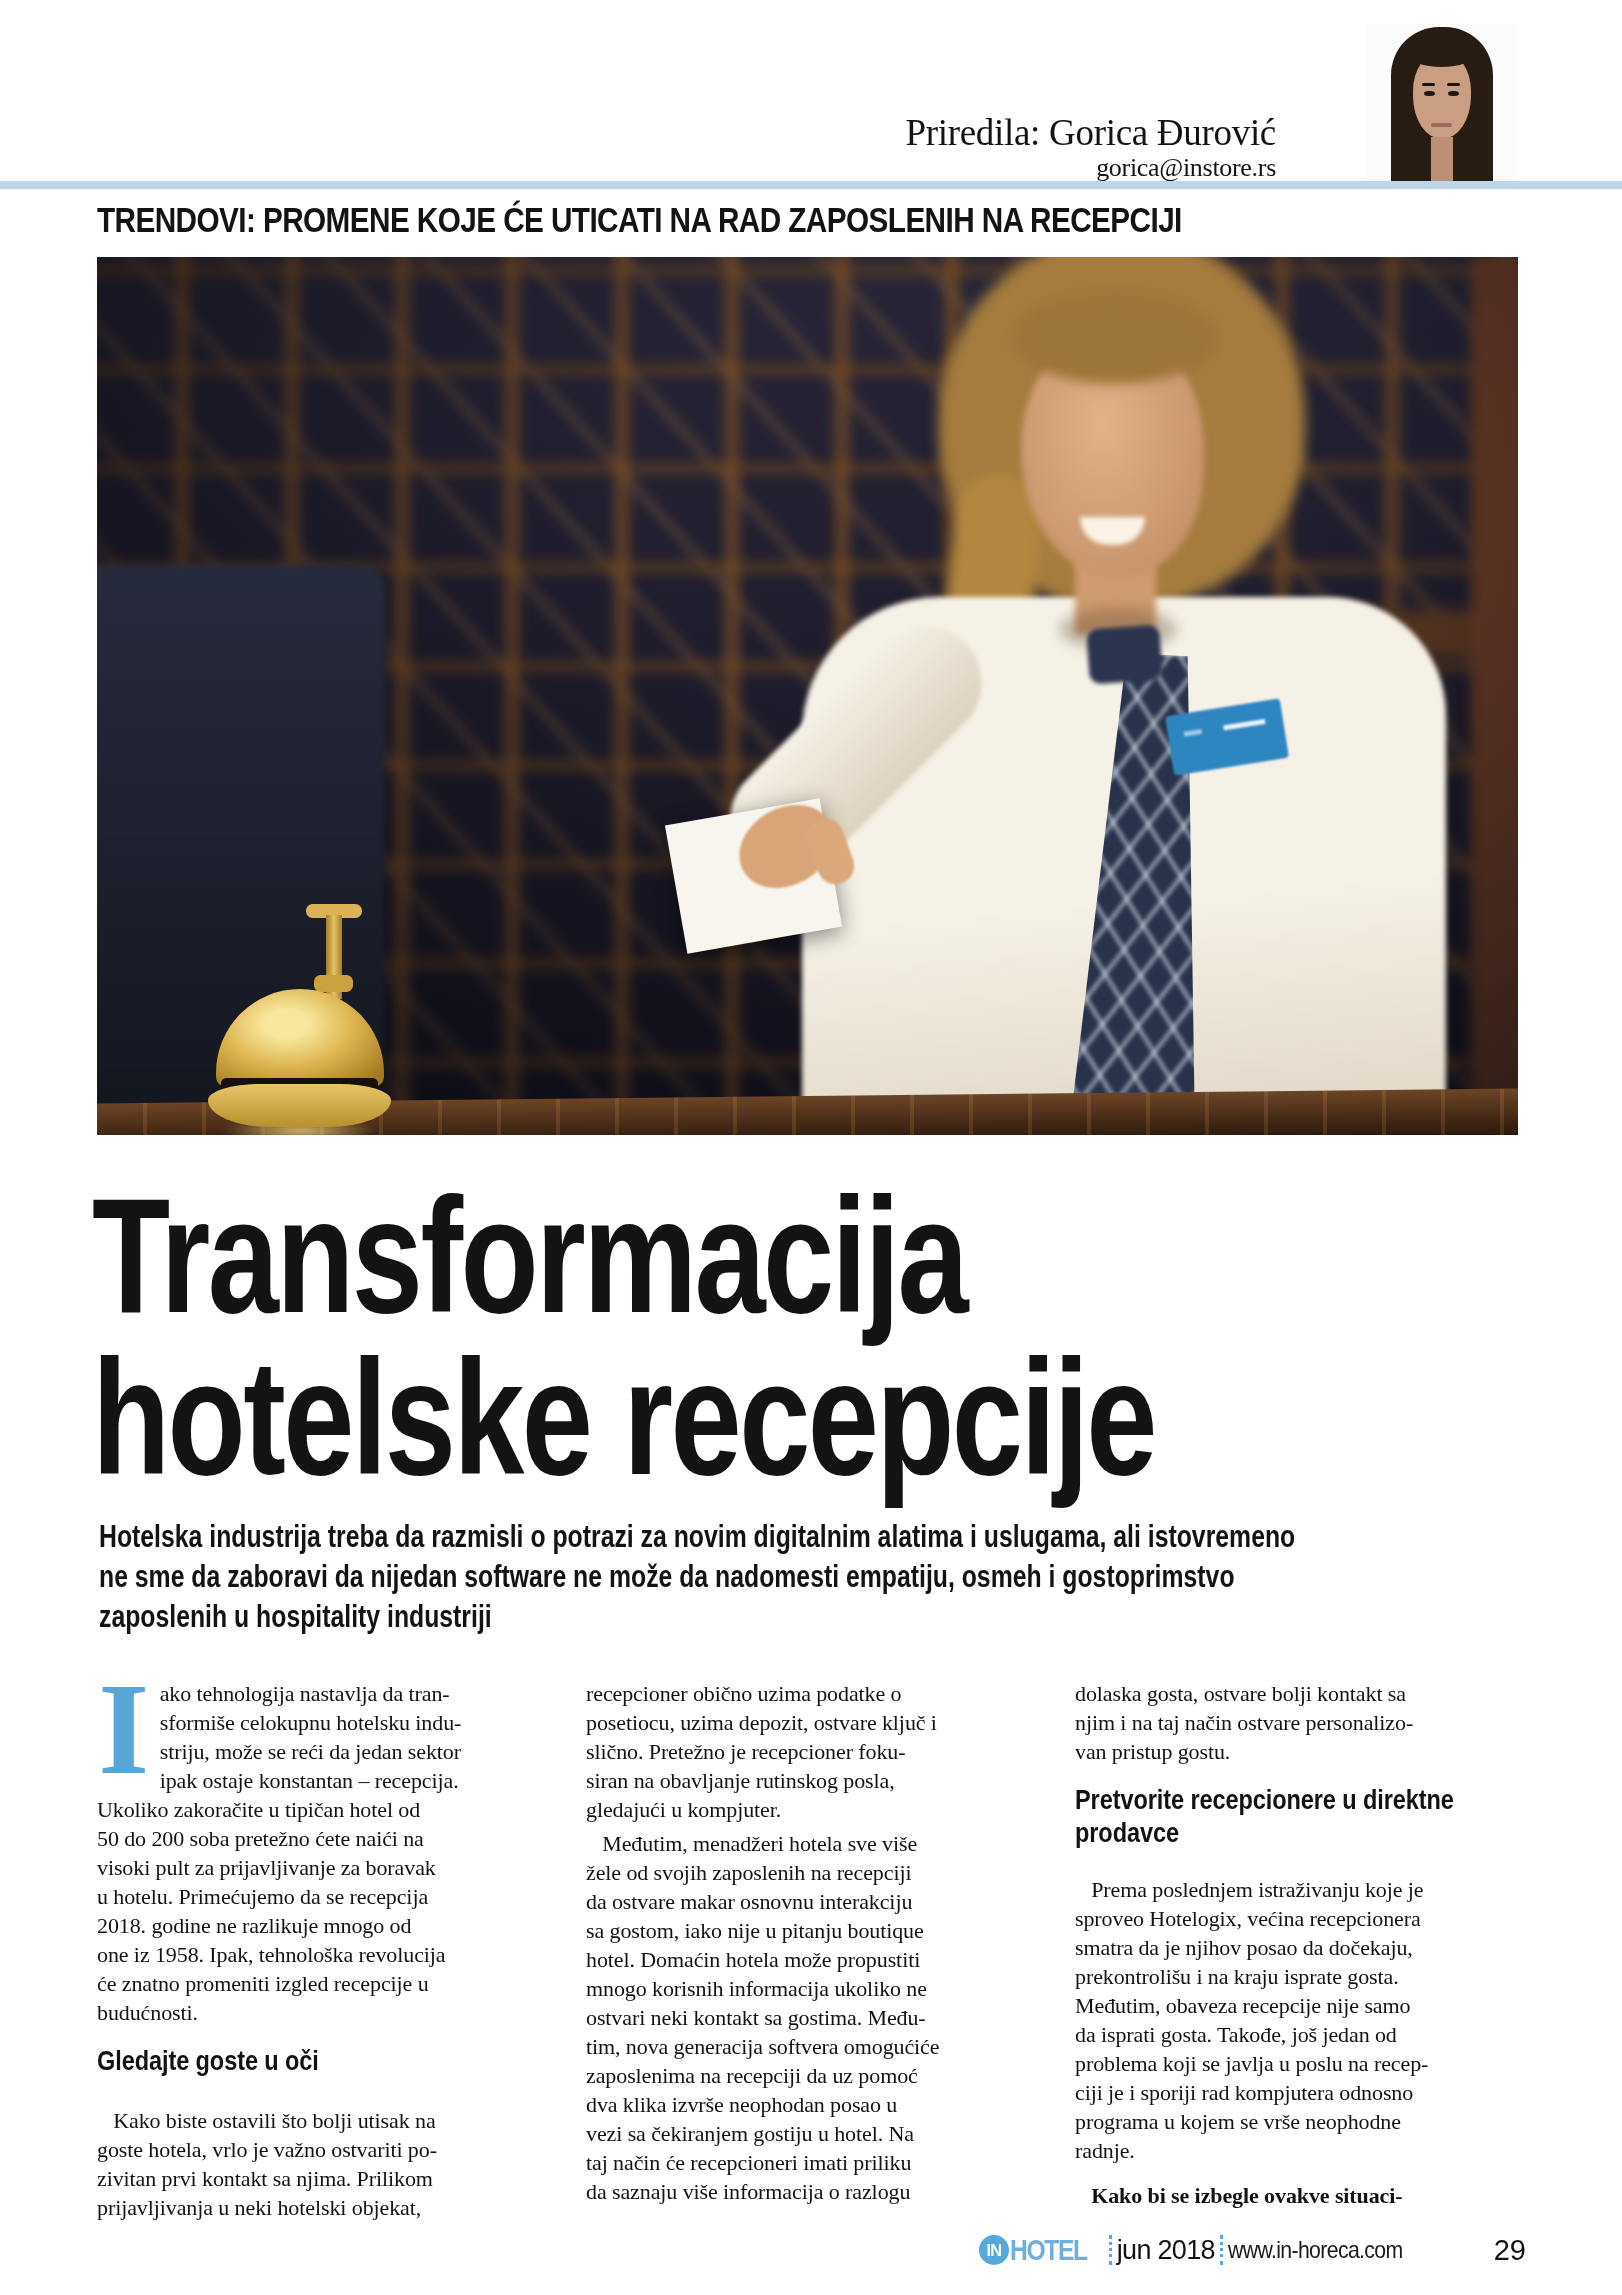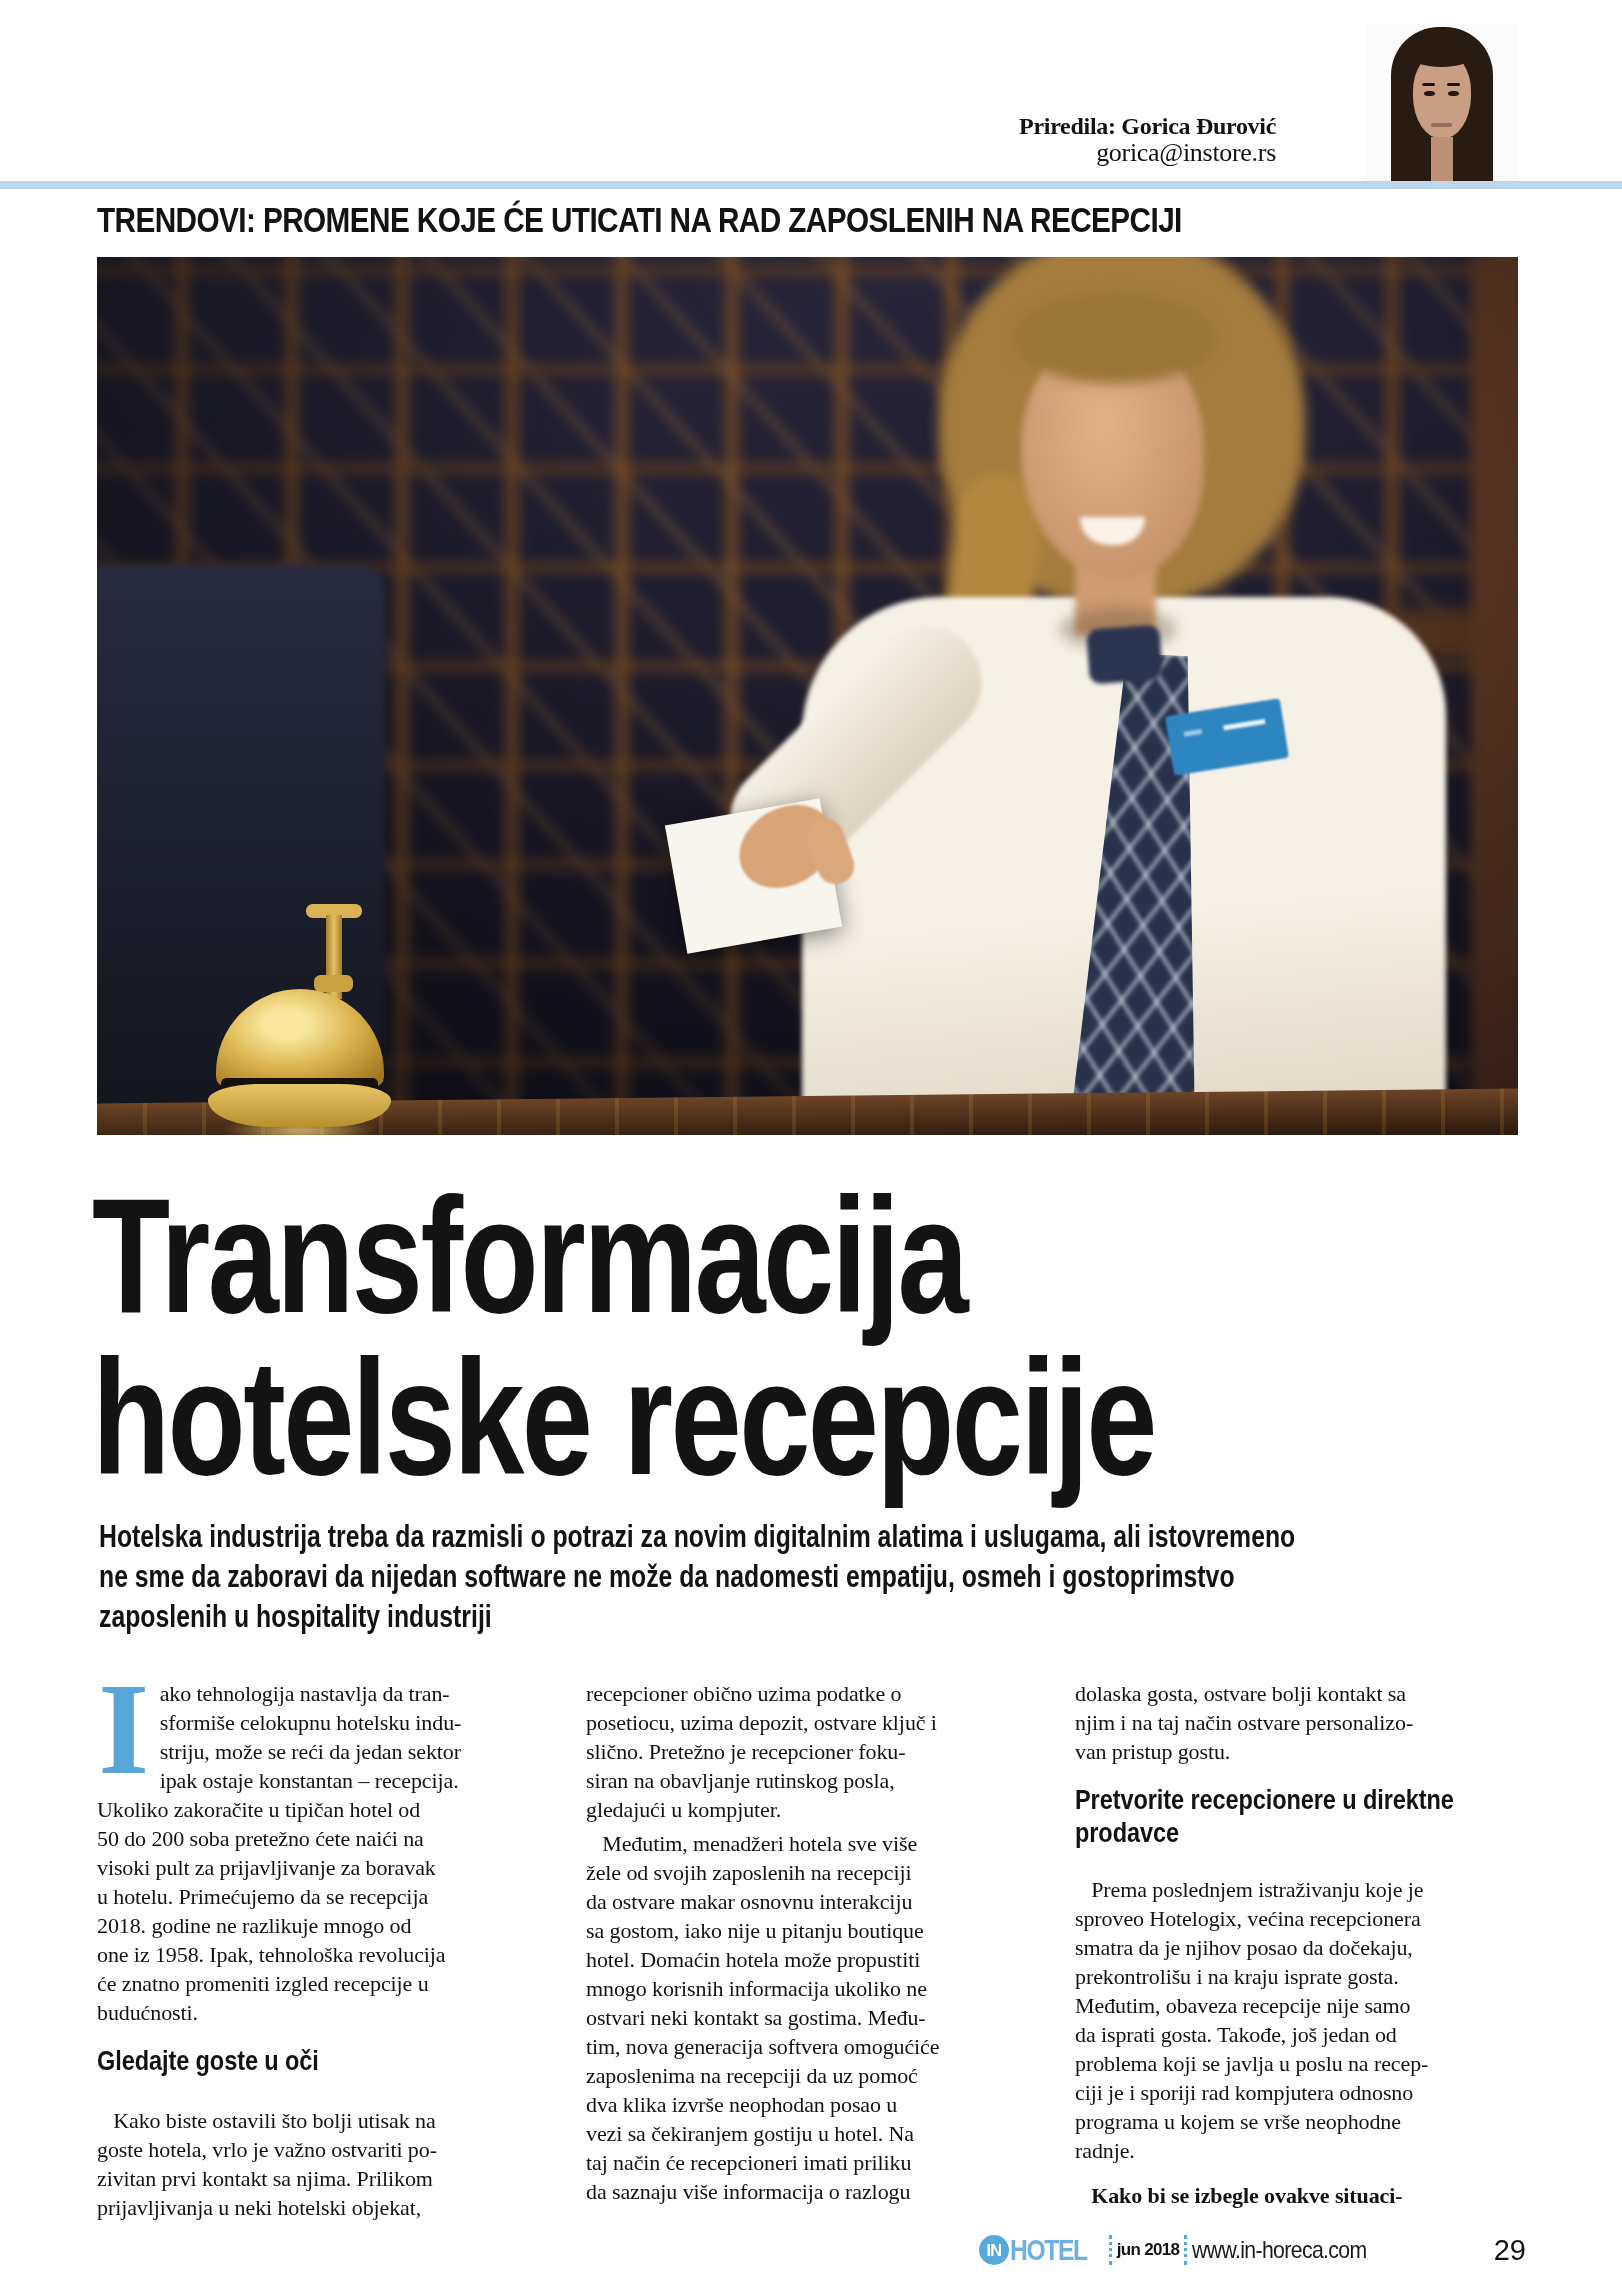--- a/index.html
+++ b/index.html
@@ -2,21 +2,21 @@
 <html style="font-size:10.5px"><head>
 <meta charset="utf-8">
 <style>
   html,body{margin:0;padding:0;background:#ffffff;}
   .page{position:relative;width:1623px;height:2295px;background:#fff;overflow:hidden;
         font-family:"Liberation Sans",sans-serif;color:#131313;}
 
   
   .credit{position:absolute;top:113px;left:589px;width:687px;text-align:right;
           font-family:"Liberation Serif",serif;line-height:1.1;}
-  .credit .name{font-weight:bold;font-size:24px;letter-spacing:-0.3px;}
+  .credit .name{font-weight:normal;font-size:37px;letter-spacing:-0.3px;}
   .credit .mail{font-size:26px;margin-top:0;letter-spacing:-0.3px;}
 
   .portrait{position:absolute;left:1366px;top:23.6px;width:151px;height:158px;background:#fbfbfb;overflow:hidden;}
   .pt-hair{position:absolute;left:25px;top:3.9px;width:102px;height:164px;background:#281b12;border-radius:48px 48px 9.2px 9.2px;}
   .pt-face{position:absolute;left:47px;top:29px;width:58px;height:86px;background:#c99e83;border-radius:46% 46% 52% 52%;}
   .pt-fringe{position:absolute;left:43px;top:19.6px;width:65px;height:23.6px;background:#281b12;border-radius:50%;}
   .pt-eye{position:absolute;top:67px;width:10.5px;height:5.9px;background:#241a14;border-radius:50%;}
   .pt-eye.l{left:58px;} .pt-eye.r{left:82px;}
   .pt-brow{position:absolute;top:59px;width:13px;height:3.3px;background:#1d140e;border-radius:2px;}
   .pt-brow.l{left:56px;} .pt-brow.r{left:81px;}
@@ -99,21 +99,21 @@
   .subhead .cond{display:inline-block;transform:scaleX(.84);transform-origin:0 0;white-space:pre-line;}
   .para2{margin-top:29px;} .c2para2{margin-top:5px;} .c3para2{margin-top:26px;} .c3para3{margin-top:15.7px;font-weight:bold;}
 
   
   .footer{position:absolute;left:979px;top:2231px;height:38px;display:flex;align-items:center;gap:5px;}
   .logo-circle{width:30px;height:30px;border-radius:50%;background:#58a9db;color:#fff;display:flex;
      align-items:center;justify-content:center;font-weight:bold;font-size:16.4px;letter-spacing:-0.7px;}
   .logo-hotel{color:#6db0e0;font-weight:bold;font-size:30px;letter-spacing:-1.6px;
      transform:scaleX(.82);transform-origin:0 50%;margin-left:-3.9px;}
   .dotsep{width:0;height:30px;border-left:3.3px dotted #58a9db;}
-  .issue{font-weight:bold;font-size:17px;letter-spacing:-0.7px;}
+  .issue{font-weight:normal;font-size:27px;letter-spacing:-0.7px;}
   .site{font-size:23.6px;letter-spacing:-0.7px;color:#1a1a1a;transform:scaleX(.9);transform-origin:0 50%;}
   .pageno{position:absolute;right:97px;top:2234px;font-weight:normal;font-size:29px;}
 </style>
 </head>
 <body>
 
 <div class="page">
 
   <div class="credit">
     <div class="name">Priredila: Gorica Đurović</div>

